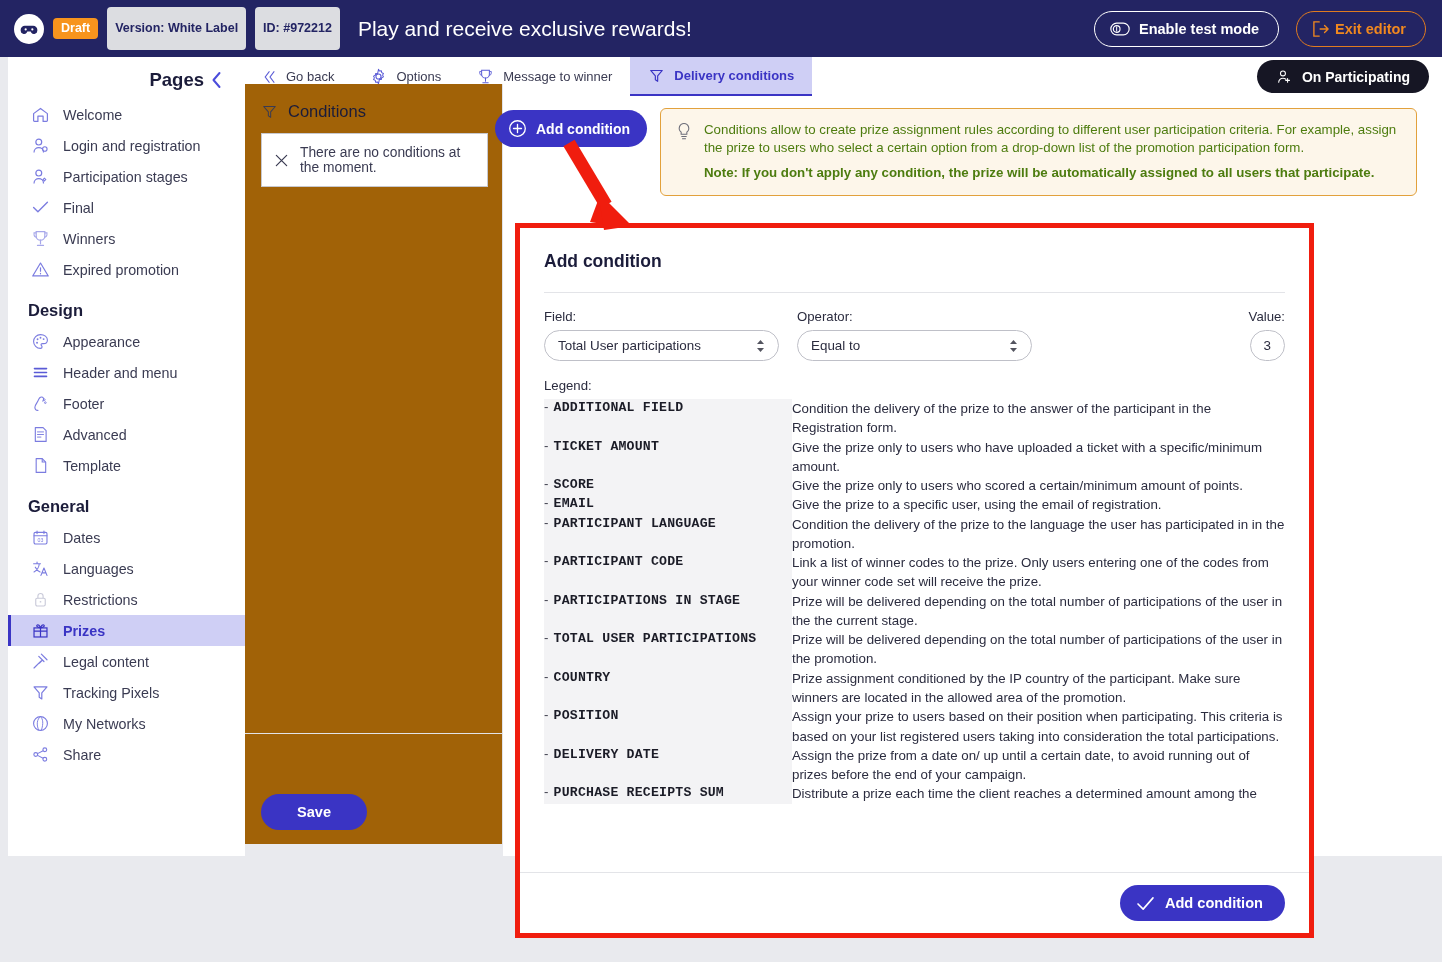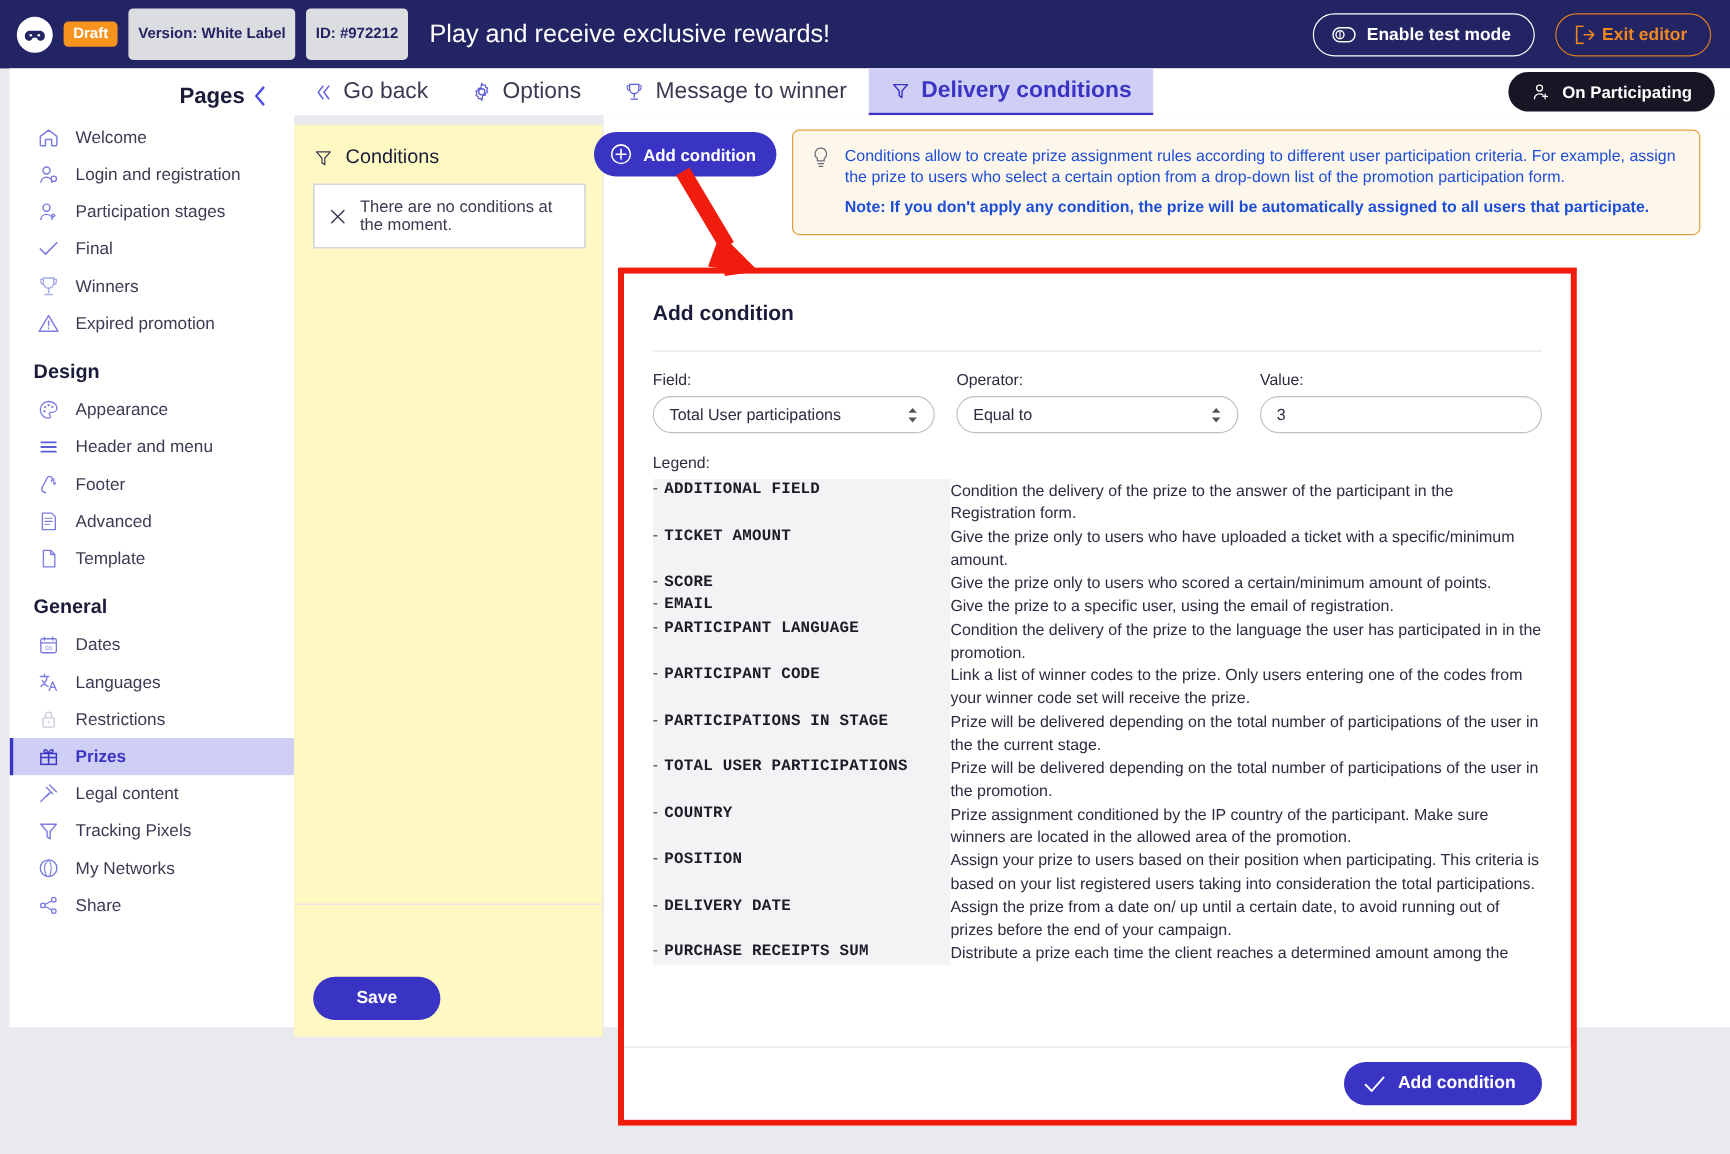--- a/index.html
+++ b/index.html
@@ -79,38 +79,38 @@
     content: ""; position: absolute; left: 0; top: 0; bottom: 0; width: 3px; background: #3a34c4;
   }
 
   
   .tabbar {
     position: absolute; left: 245px; top: 57px; width: 1197px; height: 39px;
     background: #ffffff; display: flex; align-items: stretch;
   }
   .tab {
     display: flex; align-items: center; gap: 9px; padding: 0 18px;
-    color: #3a3b52; font-size: 19px; cursor: pointer; white-space: nowrap;
+    color: #3a3b52; font-size: 13px; cursor: pointer; white-space: nowrap;
   }
   .tab.active {
     background: #cfcff5; color: #3a34c4; font-weight: bold;
     border-bottom: 2.5px solid #3a34c4;
   }
   .tabbar-spacer { flex: 1 1 auto; }
   .pill-dark {
     display: flex; align-items: center; gap: 9px;
     background: #161624; color: #ffffff; border-radius: 17px;
     font-size: 14px; font-weight: bold; padding: 0 19px; margin: 3px 13px 3px 0;
     cursor: pointer; white-space: nowrap;
   }
 
   
   .left-panel {
-    position: absolute; left: 245px; top: 104px; width: 258px; height: 760px;
-    background: #fef9c3; border-right: 1px solid #e2e3e8;
+    position: absolute; left: 245px; top: 84px; width: 258px; height: 760px;
+    background: #a16207; border-right: 1px solid #e2e3e8;
   }
   .cond-head {
     display: flex; align-items: center; gap: 10px; padding: 18px 16px 0 16px;
   }
   .cond-head .ttl { font-size: 16.5px; color: #1b1c3a; }
   .btn-primary {
     display: inline-flex; align-items: center; gap: 9px;
     background: #3a34c4; color: #fff; border: none; border-radius: 20px;
     font-size: 14px; font-weight: bold; padding: 9px 17px 9px 13px;
     cursor: pointer; white-space: nowrap;
@@ -130,42 +130,42 @@
   }
   .content-area {
     position: absolute; left: 503px; top: 96px; width: 939px; height: 760px;
     background: #ffffff;
   }
   .info-box {
     position: absolute; left: 157px; top: 12px; width: 757px;
     border: 1.4px solid #e2a13c; background: #fdf6ea; border-radius: 6px;
     display: flex; gap: 11px; padding: 12px 14px 13px 14px;
   }
-  .info-text { font-size: 13.3px; color: #1d4ed8; line-height: 1.35; }
+  .info-text { font-size: 13.3px; color: #4d7c0f; line-height: 1.35; }
   .info-text .note { font-weight: bold; display: block; margin-top: 7px; }
 
   
   .arrow-svg { position: absolute; left: 0; top: 0; width: 1442px; height: 962px; pointer-events: none; z-index: 40; }
 
   
   .modal-outline {
     position: absolute; left: 515px; top: 223px; width: 799px; height: 715px;
     border: 5px solid #f01d0e; background: #ffffff; z-index: 30;
     display: flex; flex-direction: column;
   }
   .modal-title {
     font-size: 17.5px; font-weight: bold; color: #1b1c3a;
     padding: 23px 24px 0 24px;
   }
   .modal-sep { height: 1px; background: #e3e4e8; margin: 20px 24px 0 24px; }
   .form-row { display: flex; gap: 18px; padding: 16px 24px 0 24px; }
   .form-field { display: flex; flex-direction: column; gap: 6px; }
   .form-field.f1 { width: 238px; }
   .form-field.f2 { width: 238px; }
-  .form-field.f3 { width: 238px; flex: 1 1 auto; }
+  .form-field.f3 { width: 238px; flex: 1 1 auto; align-items: flex-end; }
   .form-label { font-size: 13.2px; color: #2b2c3f; }
   .form-control {
     height: 31px; border: 1px solid #bfc0c8; border-radius: 16px;
     background: #fff; font-size: 13.4px; color: #2b2c3f;
     padding: 0 13px; display: flex; align-items: center; justify-content: space-between;
     cursor: pointer; font-family: "Liberation Sans", sans-serif;
   }
   .form-control.input { cursor: text; }
   .spin { display: flex; flex-direction: column; gap: 2px; color: #53545f; }
   .legend-label { font-size: 13.2px; color: #2b2c3f; font-weight: normal; padding: 17px 24px 6px 24px; }

